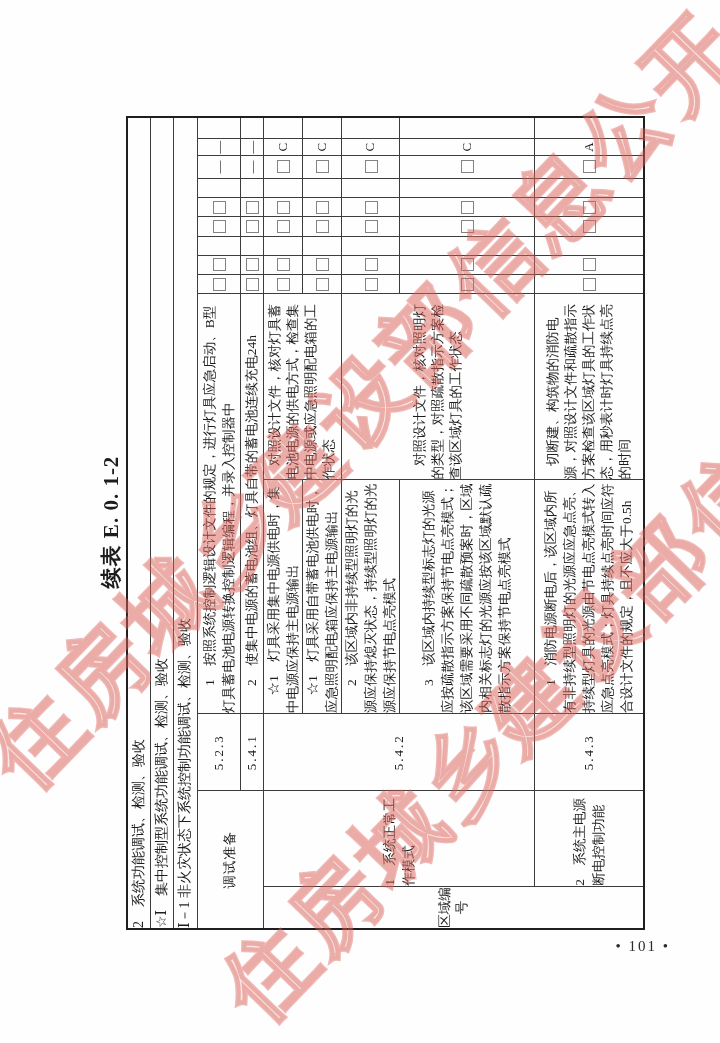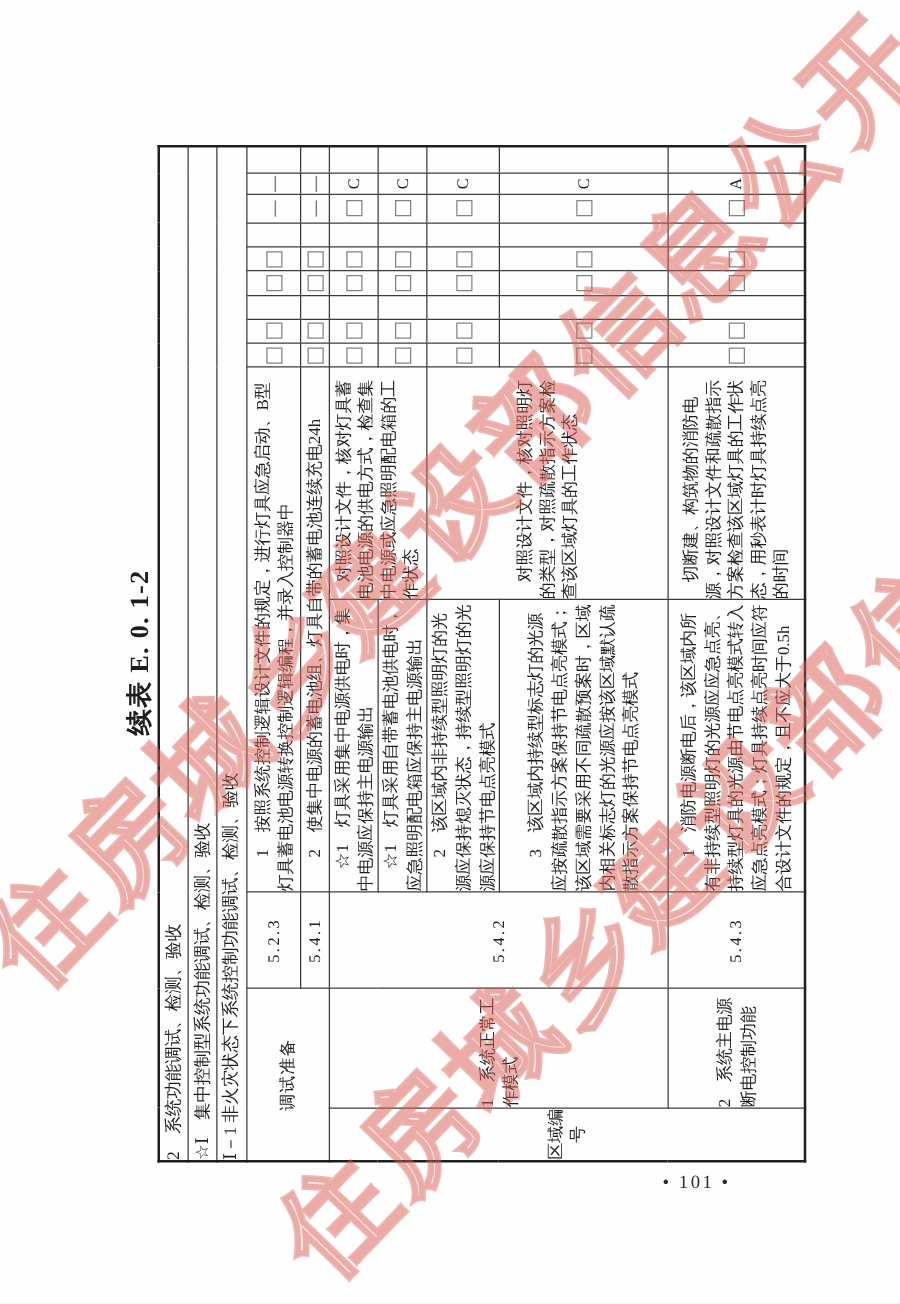--- a/index.html
+++ b/index.html
@@ -27,21 +27,21 @@
            background:transparent;vertical-align:middle;}
   
   .wm{position:absolute;white-space:nowrap;font-weight:bold;font-size:88px;
       letter-spacing:6px;pointer-events:none;z-index:6;
       color:rgba(226,108,100,0.17);
       -webkit-text-stroke:2.5px rgba(217,92,84,0.42);
       transform:translate(-50%,-50%) rotate(-46deg);}
   .wm1{left:365px;top:400px;}
   .wm2{left:598px;top:633px;}
   
-  .pageno{position:absolute;left:530px;top:938px;width:140px;text-align:left;
+  .pageno{position:absolute;left:530px;top:938px;width:140px;text-align:right;
           font-size:15px;letter-spacing:2px;color:#2a2a2a;}
 </style>
 </head>
 <body>
 
 <div class="page">
 
   <div class="rotated">
     <div class="tbl-title">续表 E. 0. 1-2</div>
 

